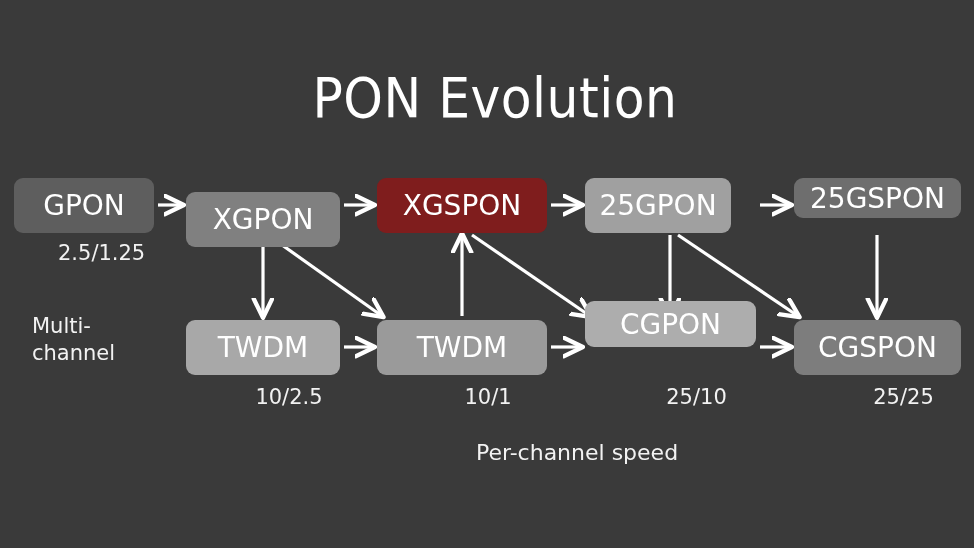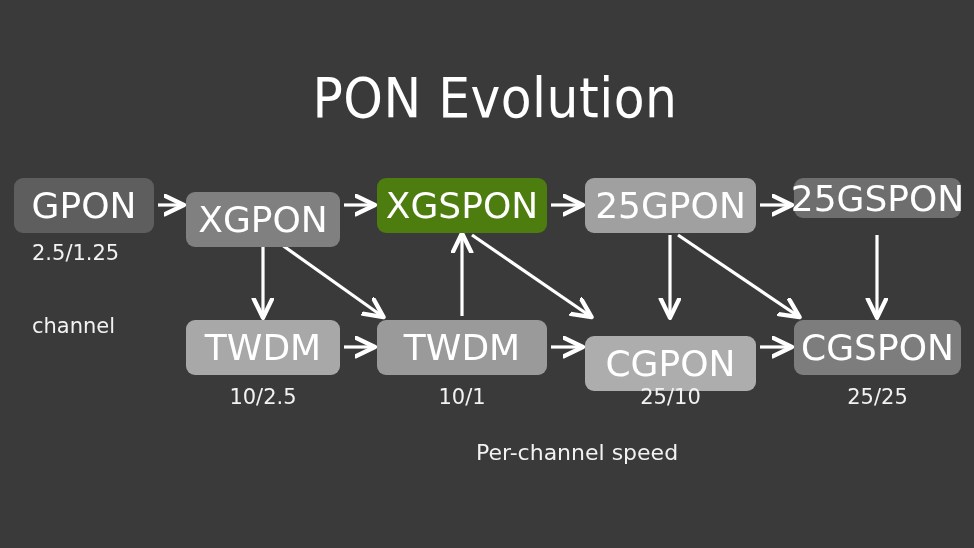--- a/index.html
+++ b/index.html
@@ -30,35 +30,36 @@
     letter-spacing: 0.5px;
     line-height: 1;
     white-space: nowrap;
     margin-left: 8px;
   }
   .node {
     position: absolute;
     box-sizing: border-box;
     border-radius: 9px;
     color: #ffffff;
-    font-size: 36px;
+    font-size: 28px;
     display: flex;
     align-items: center;
     justify-content: center;
     white-space: nowrap;
     font-weight: 400;
     text-align: right;
   }
   .speed-label {
     position: absolute;
     color: #f2f2f2;
     font-size: 21px;
     text-align: center;
     white-space: nowrap;
     line-height: 1;
+    margin-left: 26px;
   }
   .axis-label {
     position: absolute;
     color: #f2f2f2;
     font-size: 21px;
     text-align: left;
     line-height: 1.28;
   }
   #caption {
     position: absolute;
@@ -104,35 +105,36 @@
         <line x1="462" y1="316" x2="462" y2="235"></line>
         <line x1="268" y1="235" x2="382" y2="316"></line>
         <line x1="472" y1="235" x2="590" y2="316"></line>
         <line x1="678" y1="235" x2="798" y2="316"></line>
       </g>
   </svg>
 
   <div id="nodes-layer">
       <div class="node" style="left: 14px; top: 178px; width: 140px; height: 55px; background: rgb(94, 94, 94);">GPON</div>
       <div class="node" style="left: 186px; top: 192px; width: 154px; height: 55px; background: rgb(128, 128, 128);">XGPON</div>
-      <div class="node" style="left: 377px; top: 178px; width: 170px; height: 55px; background: #4d7c0f;">XGSPON</div>
-      <div class="node" style="left: 585px; top: 178px; width: 171px; height: 55px; background: rgb(160, 160, 160);">25GPON</div>
+      <div class="node" style="left: 377px; top: 178px; width: 170px; height: 55px; background: #7f1d1d;">XGSPON</div>
+      <div class="node" style="left: 585px; top: 178px; width: 146px; height: 55px; background: rgb(160, 160, 160);">25GPON</div>
       <div class="node" style="left: 794px; top: 178px; width: 167px; height: 40px; background: rgb(110, 110, 110);">25GSPON</div>
       <div class="node" style="left: 186px; top: 320px; width: 154px; height: 55px; background: rgb(168, 168, 168);">TWDM</div>
       <div class="node" style="left: 377px; top: 320px; width: 170px; height: 55px; background: rgb(154, 154, 154);">TWDM</div>
-      <div class="node" style="left: 585px; top: 336px; width: 171px; height: 55px; background: rgb(173, 173, 173);">CGPON</div>
+      <div class="node" style="left: 585px; top: 301px; width: 171px; height: 46px; background: rgb(173, 173, 173);">CGPON</div>
       <div class="node" style="left: 794px; top: 320px; width: 167px; height: 55px; background: rgb(125, 125, 125);">CGSPON</div>
     </div>
   <div id="labels-layer">
       <div class="speed-label" style="left: 32px; top: 243px; text-align: left;">2.5/1.25</div>
       <div class="speed-label" style="left: 186px; top: 387px; width: 154px;">10/2.5</div>
       <div class="speed-label" style="left: 377px; top: 387px; width: 170px;">10/1</div>
       <div class="speed-label" style="left: 585px; top: 387px; width: 171px;">25/10</div>
       <div class="speed-label" style="left: 794px; top: 387px; width: 167px;">25/25</div>
     </div>
 
   <div class="axis-label" id="axis-multi" style="left:32px; top:313px;">
+      <div>Multi-</div>
       <div>channel</div>
     </div>
 
   <div id="caption" style="left:444px; top:442px;">Per-channel speed</div>
 
 </div>
 
 </body></html>

